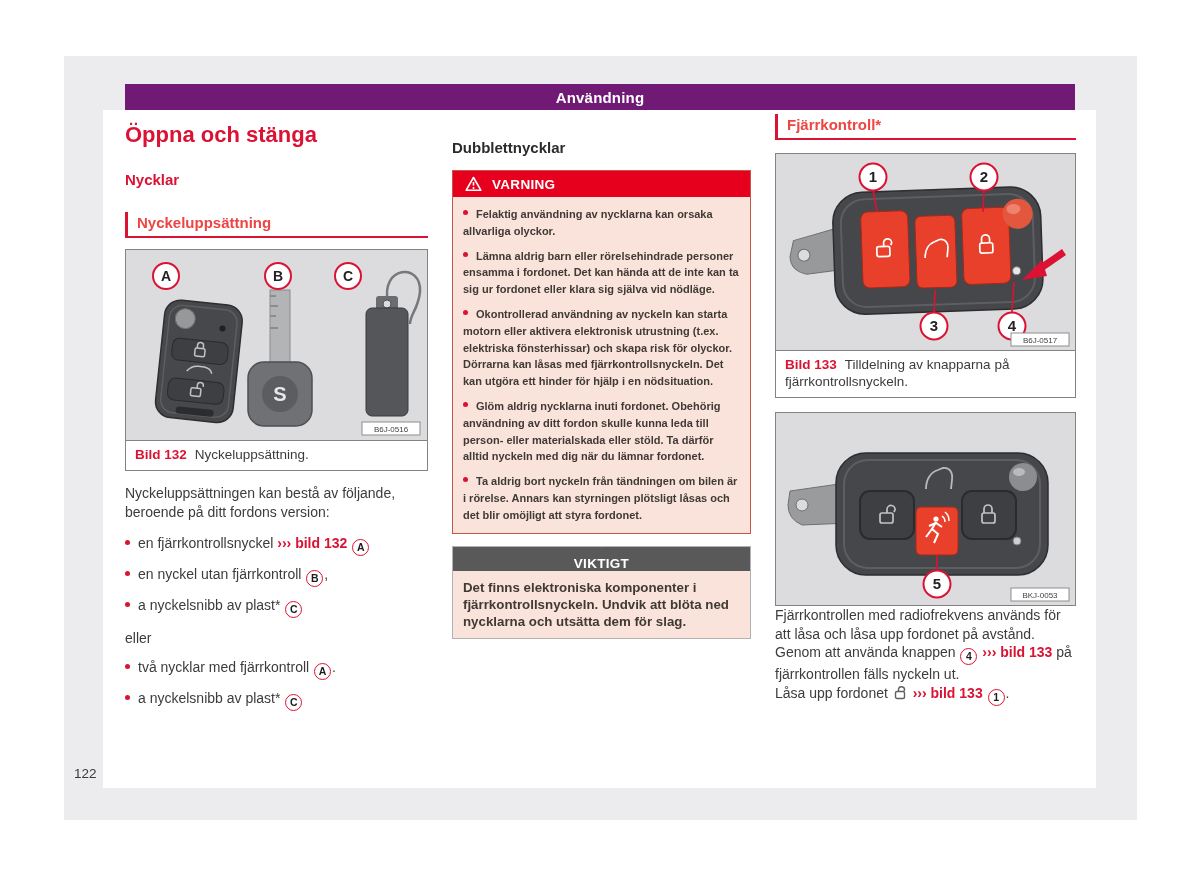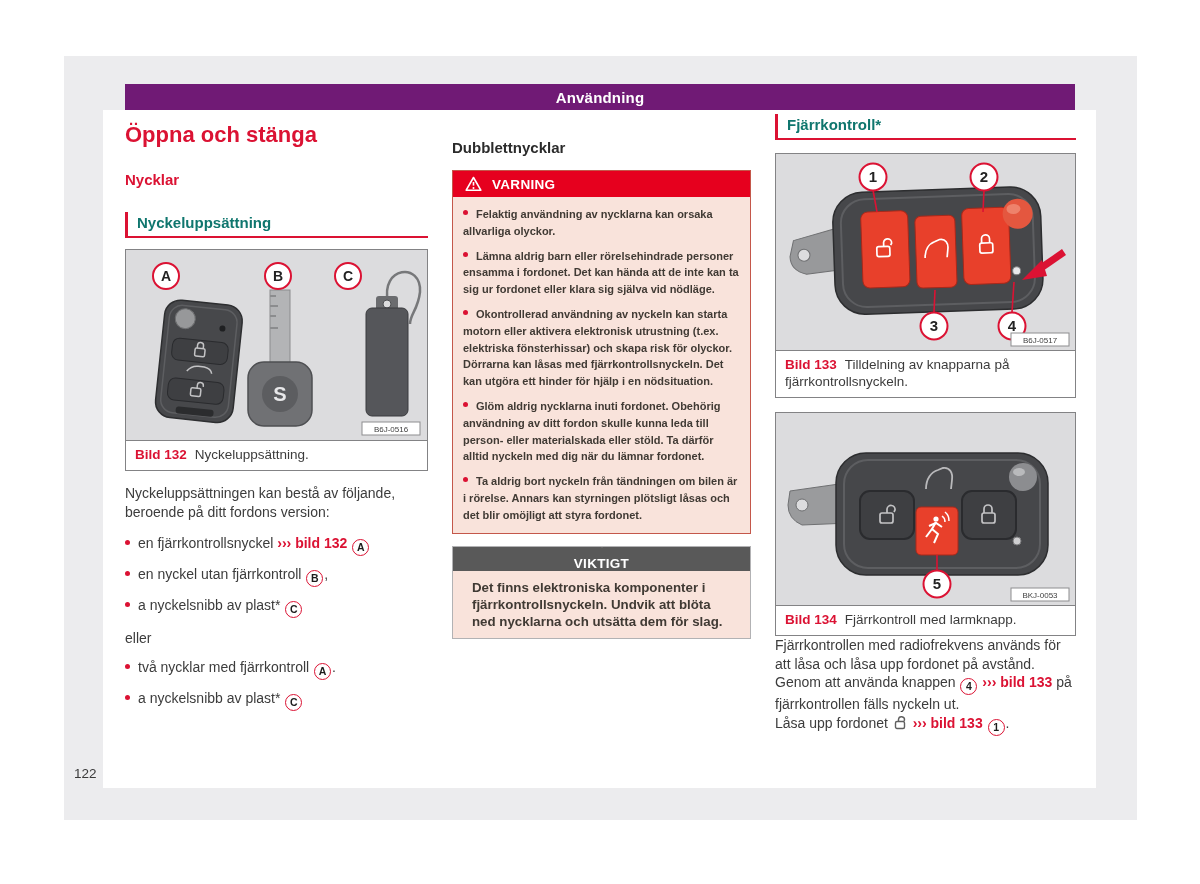--- a/index.html
+++ b/index.html
@@ -19,21 +19,21 @@
 
   .col{position:absolute;}
   .col1{left:125px;top:118px;width:303px;}
   .col2{left:452px;top:133px;width:299px;}
   .col3{left:775px;top:114px;width:301px;}
 
   h1.doc{margin:4px 0 24px 0;font-size:22px;line-height:1.15;color:#db1233;font-weight:bold;}
   h2.doc{margin:0 0 24px 0;font-size:15px;color:#db1233;font-weight:bold;}
   .rule-head{
     border-left:3px solid #db1233;border-bottom:2px solid #db1233;
-    padding:2px 0 5px 9px;font-size:15px;font-weight:bold;color:#0f766e;margin:0 0 11px 0;
+    padding:2px 0 5px 9px;font-size:15px;font-weight:bold;color:#ef4444;margin:0 0 11px 0;
   }
   h4.doc{margin:6px 0 9px 0;font-size:15px;font-weight:bold;color:#2b2b2b;}
   p.body{margin:0 0 0 0;font-size:14px;line-height:18.5px;color:#3c3c3c;}
 
   .figure{border:1px solid #838385;background:#ffffff;box-sizing:border-box;}
   .figure svg{display:block;width:100%;}
   .fig-caption{border-top:1px solid #838385;background:#fff;padding:5px 9px 7px 9px;font-size:13.5px;line-height:17px;color:#3c3c3c;}
   .fig-label{color:#db1233;font-weight:bold;margin-right:8px;}
 
   .li{margin:0 0 9px 0;font-size:14px;line-height:18px;color:#3c3c3c;}
@@ -54,21 +54,21 @@
   }
   .alertbox .bd{background:#f9e3db;padding:9px 10px 9px 10px;}
   .w-item{margin:0 0 8px 0;font-size:11px;line-height:16.8px;font-weight:bold;color:#403a34;}
   .w-item:last-child{margin-bottom:0;}
 
   .notebox{border:1px solid #b2b2b4;margin-top:12px;}
   .notebox .hd{
     background:#595959;color:#fff;height:24px;display:flex;align-items:center;gap:8px;
     padding:0 10px;font-size:13.5px;font-weight:bold;letter-spacing:.3px;flex-direction:column;
   }
-  .notebox .bd{background:#f9e3db;padding:8px 19px;font-size:13.3px;line-height:17px;font-weight:bold;color:#403a34;}
+  .notebox .bd{background:#f9e3db;padding:8px 10px;font-size:13.3px;line-height:17px;font-weight:bold;color:#403a34;}
 
   .para2{margin-top:9px;}
   .inline-icon{vertical-align:-2px;margin:0 2px;}
   .figwrap{margin-top:13px;}
   .figwrap2{margin-top:14px;}
   .p-top{margin-top:14px;}
 </style>
 </head>
 <body>
 
@@ -273,21 +273,20 @@
       <ellipse cx="243" cy="59" rx="6" ry="4" fill="#b9babc"></ellipse>
       <circle cx="241" cy="128" r="4" fill="#cfcfd1" stroke="#7c7c7e"></circle>
       <line x1="161" y1="158" x2="161" y2="142" stroke="#db1233" stroke-width="1.6"></line>
       <circle cx="161" cy="171" r="13.5" fill="#fff" stroke="#db1233" stroke-width="2"></circle>
       <text x="161" y="176" text-anchor="middle" font-size="15" font-weight="bold" fill="#232323">5</text>
       <g>
         <rect x="235" y="175" width="58" height="13" fill="#fff" stroke="#8d8d8f"></rect>
         <text x="264" y="185" text-anchor="middle" font-size="8" fill="#3f3f3f">BKJ-0053</text>
       </g>
     </svg>
-    <div class="fig-caption"><span class="fig-label">Bild 134</span><span>Fjärrkontroll med larmknapp.</span></div>
   </div>
 
   <p class="body p-top">Fjärrkontrollen med radiofrekvens används för att låsa och låsa upp fordonet på avstånd.</p>
 
   <p class="body para2"><span>Genom att använda knappen</span> <span class="badge">4</span> <span class="xref">››› bild 133</span> <span>på fjärrkontrollen fälls nyckeln ut.</span></p>
 
   <p class="body para2"><span>Låsa upp fordonet</span>
     <svg width="13" height="15" viewBox="0 0 13 15" class="inline-icon">
       <rect x="1.5" y="6.5" width="9" height="7" rx="1.5" fill="none" stroke="#5f5f5f" stroke-width="1.4"></rect>
       <path d="M4.5,6.5 V4.4 a3,3 0 0 1 6,0.6 l-0.6,1" fill="none" stroke="#5f5f5f" stroke-width="1.4"></path>

